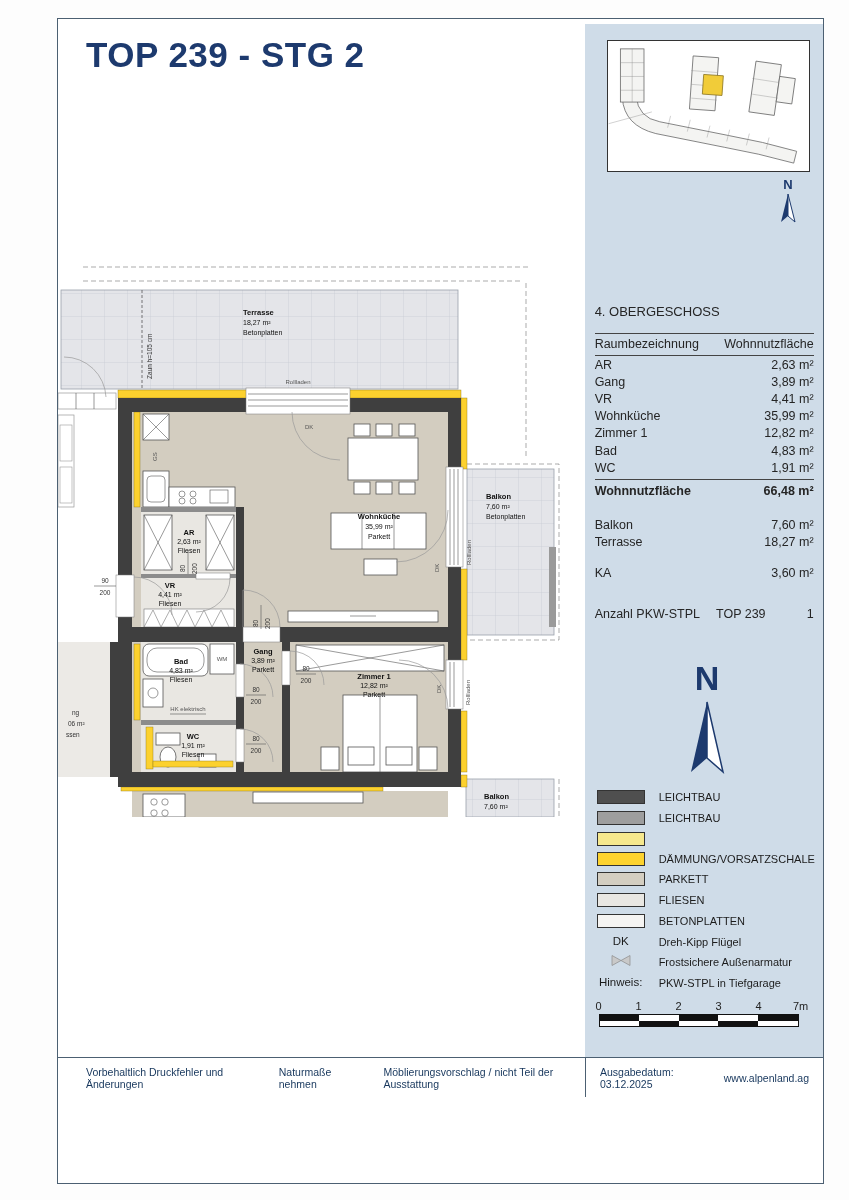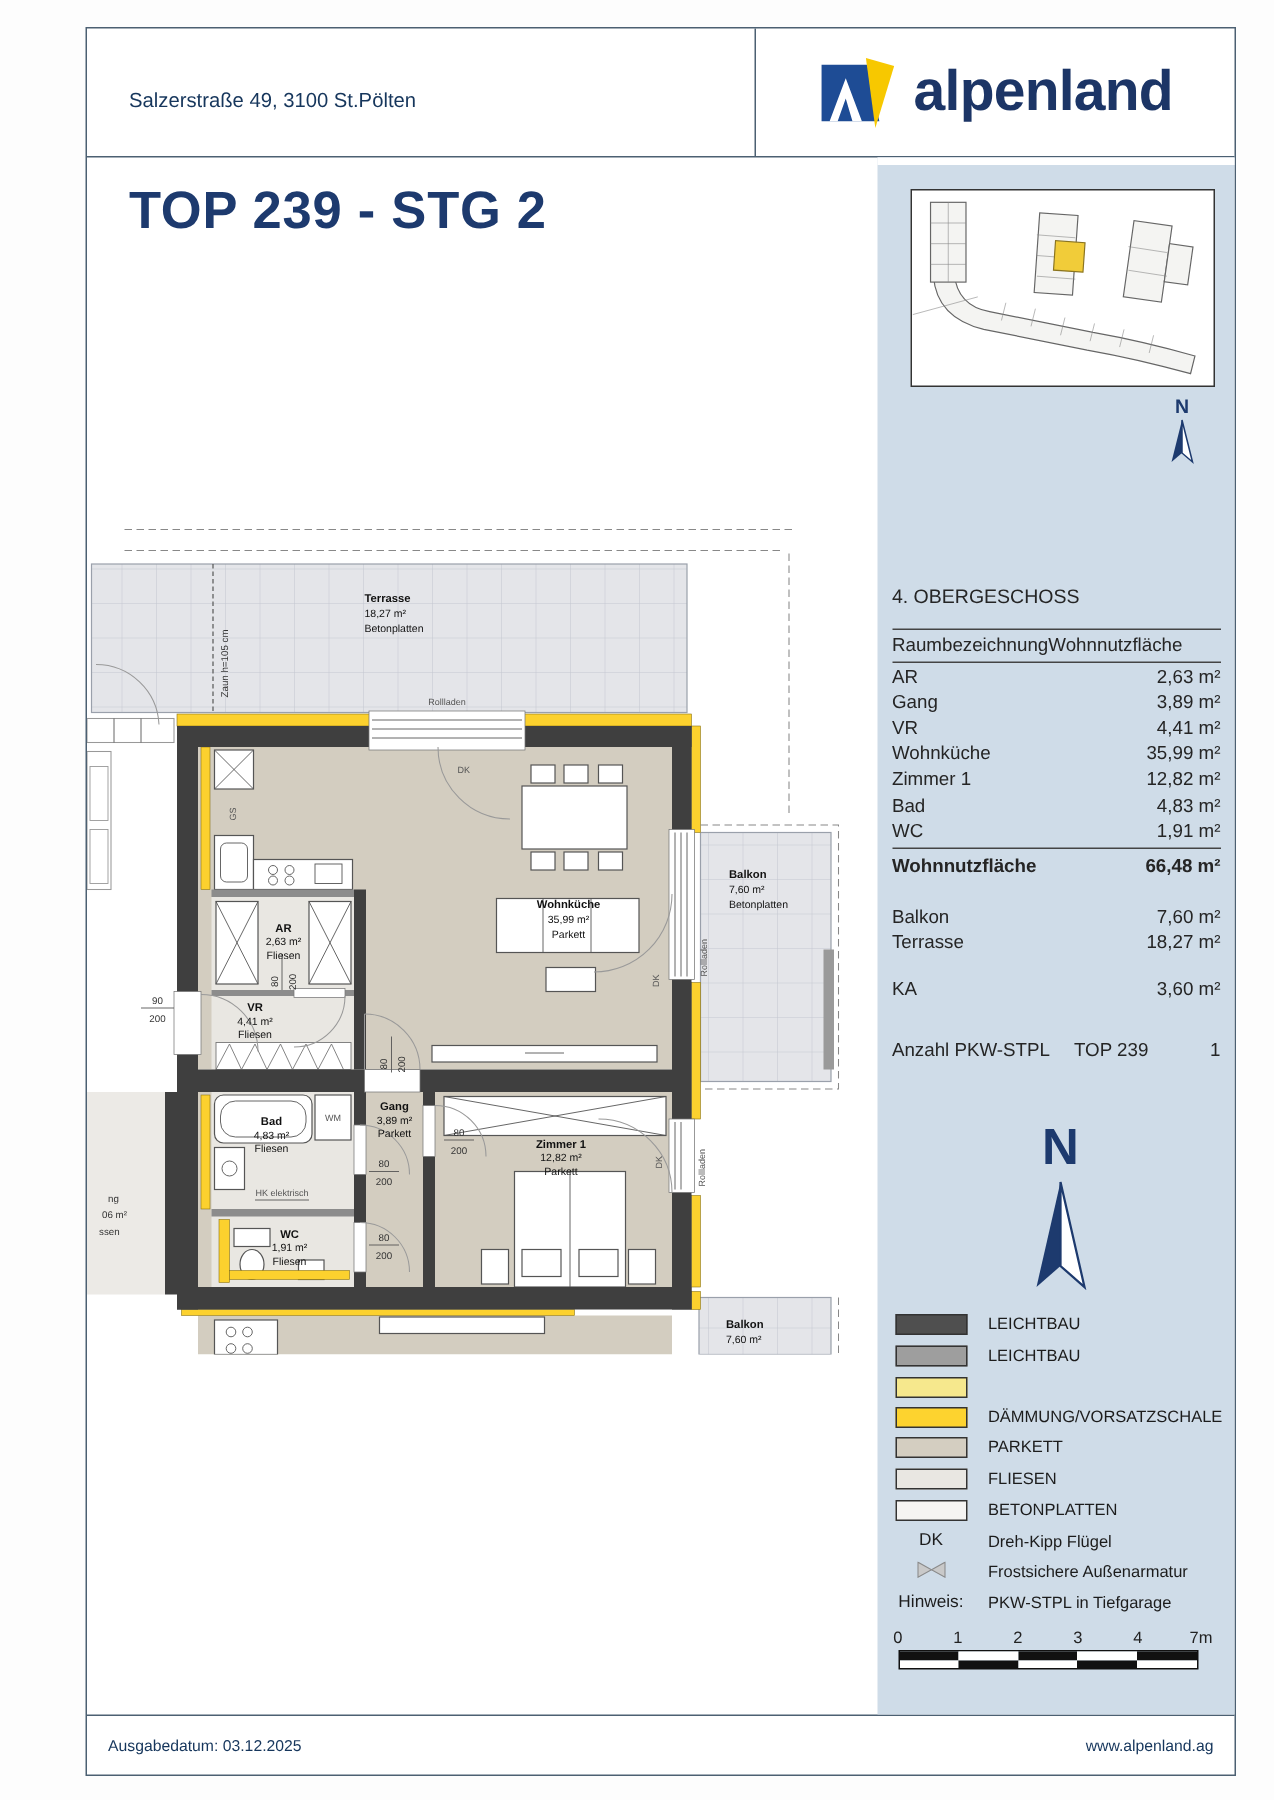--- a/index.html
+++ b/index.html
@@ -14,21 +14,21 @@
   
   .main-row { height:1038px; display:flex; position:relative; }
   .draw-area { width:528px; position:relative; }
   .page-title { position:absolute; left:28px; top:16px; font-size:35px; font-weight:bold; color:#1d3a6e; letter-spacing:0.5px; }
   .plan-svg { position:absolute; left:0; top:228px; width:528px; height:570px; }
   .sidebar { width:239px; background:#cfdce8; border-top:5px solid #fff; position:relative; }
   .keymap-box { position:absolute; left:22px; top:16px; width:203px; height:132px; background:#fff; border:1px solid #333; }
   .mini-north { position:absolute; right:22px; top:152px; }
   .sb-table { position:absolute; left:10px; top:280px; width:219px; color:#252525; }
   .sb-heading { font-size:13px; padding-bottom:14px; border-bottom:1px solid #444; }
-  .sb-cols { display:flex; font-size:12.5px; padding:3px 0 4px; border-bottom:1px solid #444; }
+  .sb-cols { display:flex; justify-content:space-between; font-size:12.5px; padding:3px 0 4px; border-bottom:1px solid #444; }
   .trow { display:flex; justify-content:space-between; font-size:12.5px; padding:1.6px 0; }
   .trow-total { font-weight:bold; border-top:1px solid #444; margin-top:3px; padding-top:4px; }
   .gap16 { margin-top:16px; } .gap14 { margin-top:14px; } .gap26 { margin-top:26px; }
   .parking { display:flex; font-size:12.5px; }
   .parking .ptop { margin-left:16px; } .parking .pval { margin-left:auto; }
   .big-north { position:absolute; left:92px; top:636px; }
   .legend { position:absolute; left:12px; top:766px; width:222px; }
   .lrow { display:flex; align-items:flex-start; margin-bottom:6px; }
   .swatch { width:48px; height:14px; border:1px solid #333; margin-right:14px; flex:none; }
   .llabel { font-size:11px; color:#1c1c1c; line-height:1.25; padding-top:1px; }
@@ -56,33 +56,20 @@
   .dashf { stroke:#555; stroke-width:0.8; stroke-dasharray:3 2; fill:none; }
   .yel { fill:#fcd12e; stroke:#8a7416; stroke-width:0.4; }
   .wallD { fill:#3f3f3f; } .wallG { fill:#8c8c8c; }
   .open { fill:#fff; stroke:#777; stroke-width:0.5; }
 </style>
 </head>
 <body>
 
 <div class="frame">
 
-  <div class="header-row">
-    <div class="address-cell">
-      <span class="address">Salzerstraße 49, 3100 St.Pölten</span>
-    </div>
-    <div class="logo-cell">
-      <svg width="52" height="52" viewBox="0 0 58 56">
-        <path d="M3,7 L37,7 L46,49 L3,49 Z" fill="#1e4c95"></path>
-        <path d="M9,49 L21,17 L33,49 L26,49 L21,32 L15,49 Z" fill="#ffffff"></path>
-        <path d="M36,2 L57,8 L43,54 Z" fill="#f7c800"></path>
-      </svg>
-      <span class="brand">alpenland</span>
-    </div>
-  </div>
 
   <div class="main-row">
     <div class="draw-area">
       <div class="page-title">TOP 239 - STG 2</div>
 
       <svg class="plan-svg" viewBox="0 0 528 570">
         <defs>
           <pattern id="tiles" width="23" height="23" patternUnits="userSpaceOnUse">
             <rect width="23" height="23" fill="#e4e5e9"></rect>
             <path d="M23,0 H0 V23" fill="none" stroke="#c4c8d1" stroke-width="0.7"></path>
@@ -543,19 +530,24 @@
             <div class="cb"></div>
             <div class="cw"></div>
             <div class="cb"></div>
             <div class="cw"></div>
         </div>
       </div>
     </div>
   </div>
 
   <div class="footer-row">
+    <div class="footer-left">
+      <span class="f1">Vorbehaltlich Druckfehler und Änderungen</span>
+      <span class="f2">Naturmaße nehmen</span>
+      <span class="f3">Möblierungsvorschlag / nicht Teil der Ausstattung</span>
+    </div>
     <div class="footer-right">
       <span><span>Ausgabedatum:</span> <span>03.12.2025</span></span>
       <span>www.alpenland.ag</span>
     </div>
   </div>
 
 </div>
 
 </body></html>

